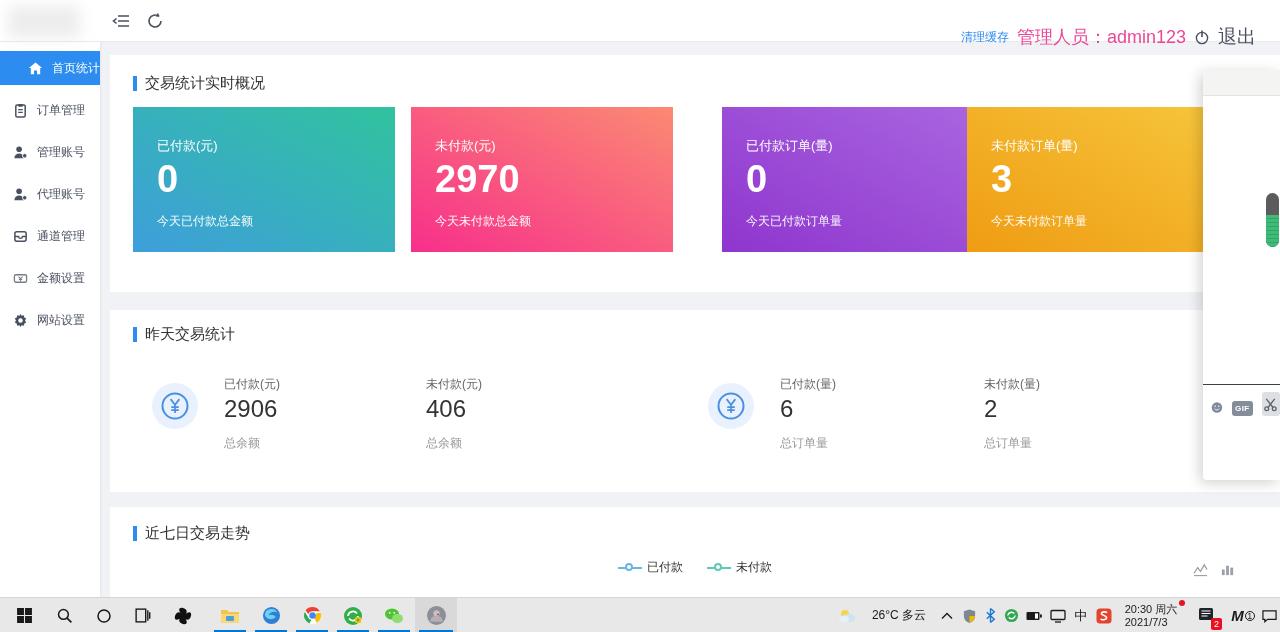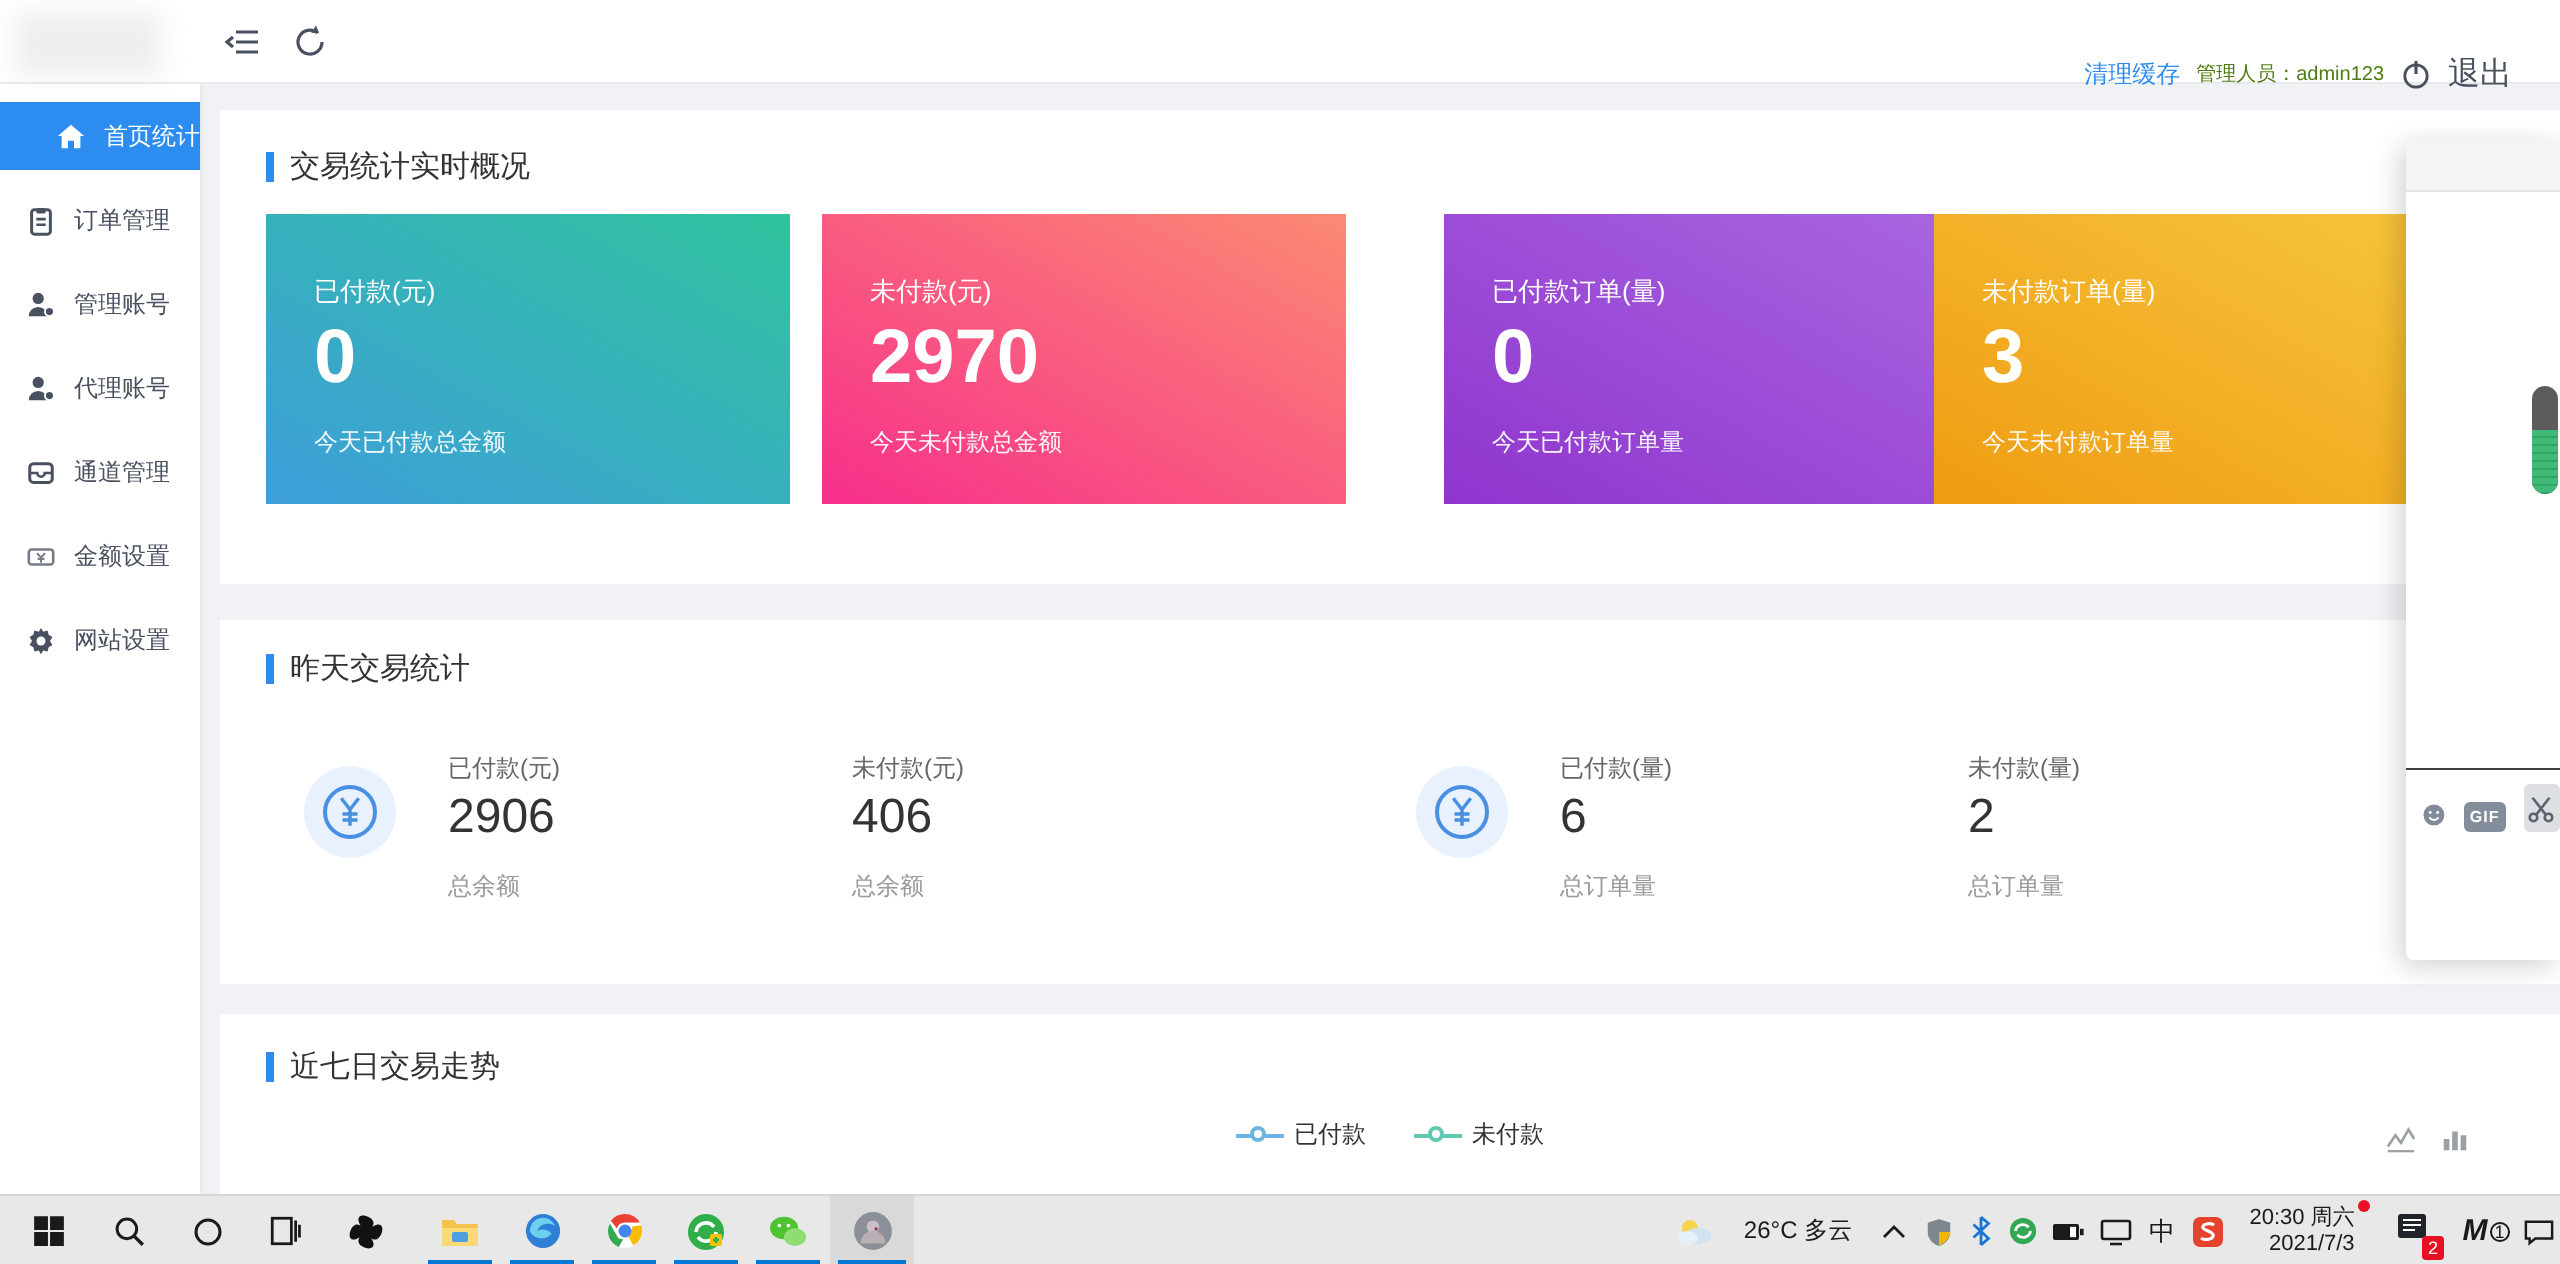--- a/index.html
+++ b/index.html
@@ -8,23 +8,23 @@
   .screen { position:relative; width:1280px; height:632px; background:#f0f2f5; }
 
   
   .topbar { position:absolute; left:0; top:0; width:1280px; height:42px;
     background:#fff; border-bottom:1px solid #e8eaec; z-index:5; }
   .logo-blur { position:absolute; left:8px; top:6px; width:72px; height:32px;
     background:#d8d8d8; filter:blur(7px); opacity:.45; }
   .tb-icon { position:absolute; top:11px; width:20px; height:20px; color:#495060; cursor:pointer; }
   .tb-right { position:absolute; right:24px; top:16px; height:42px; display:flex; align-items:center; gap:8px; }
   .link-blue { color:#2d8cf0; font-size:12px; cursor:pointer; }
-  .admin-text { color:#4d7c0f; font-size:10px; }
+  .admin-text { color:#ec4899; font-size:18px; }
   .power { width:16px; height:16px; color:#495060; }
-  .logout { color:#495060; font-size:16px; cursor:pointer; }
+  .logout { color:#495060; font-size:19px; cursor:pointer; }
 
   
   .sidebar { position:absolute; left:0; top:42px; width:100px; height:555px;
     background:#fff; box-shadow:1px 0 2px rgba(0,0,0,.05); z-index:4; }
   .side-item { position:relative; height:34px; display:flex; align-items:center;
     padding-left:13px; gap:9px; color:#495060; font-size:12px; cursor:pointer; margin-top:8px; }
   .side-item:first-child { margin-top:9px; }
   .side-item.active { background:#2d8cf0; color:#fff; margin:9px 0 8px 0;justify-content:flex-end; }
   .side-item svg { width:15px; height:15px; flex:0 0 15px; }
 
@@ -82,21 +82,21 @@
 
   
   .taskbar { position:absolute; left:0; top:597px; width:1280px; height:35px;
     background:#e8e8e8; border-top:1px solid #d5d5d5; z-index:20; display:flex; align-items:center; }
   .tk { position:absolute; top:0; height:35px; display:flex; align-items:center;
     justify-content:center; cursor:pointer; }
   .tk.open::after { content:""; position:absolute; left:4px; right:4px; bottom:0;
     height:3px; background:#0078d7; }
   .tk.active-app { background:#d9d9d9; }
   .tray-text { font-size:12px; color:#1a1a1a; }
-  .clock { text-align:right; font-size:11px; color:#1a1a1a; line-height:13px; position:relative; }
+  .clock { text-align:left; font-size:11px; color:#1a1a1a; line-height:13px; position:relative; }
   .clock .dot { position:absolute; right:-8px; top:-3px; width:6px; height:6px;
     border-radius:50%; background:#e81123; }
   .badge { position:absolute; right:-6px; bottom:-4px; background:#e81123; color:#fff;
     font-size:9px; border-radius:2px; padding:0 3px; line-height:12px; }
 </style>
 </head>
 <body>
 
 <div class="screen">
 

